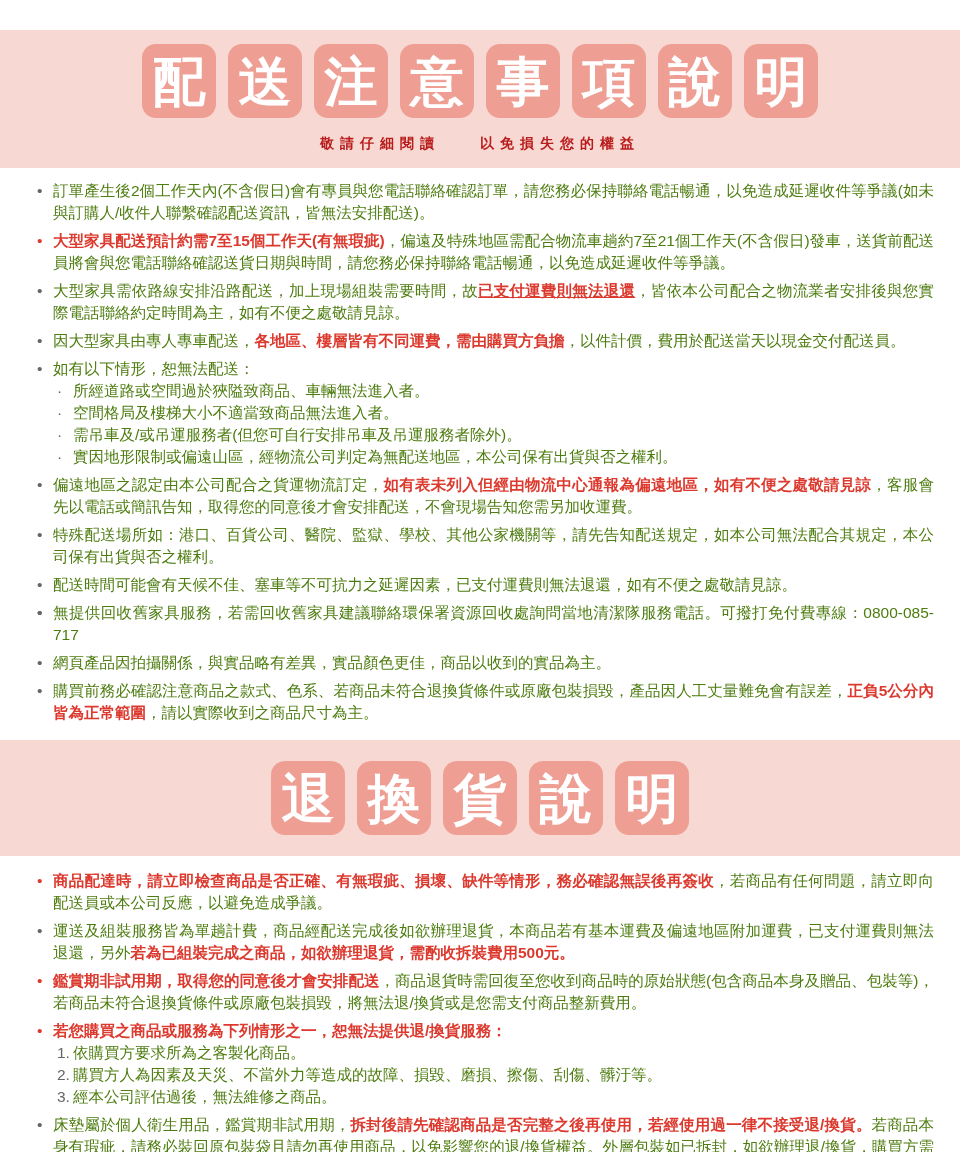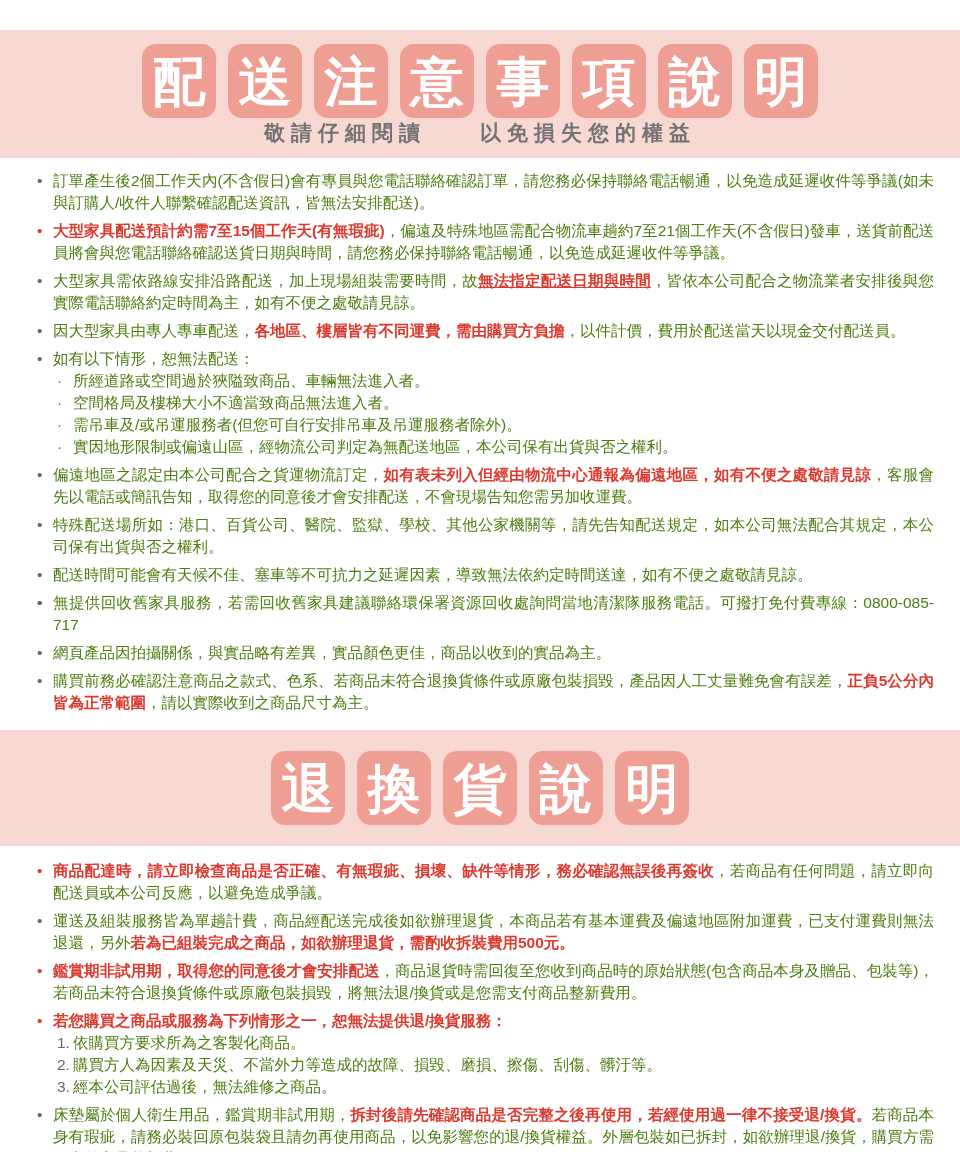--- a/index.html
+++ b/index.html
@@ -11,22 +11,22 @@
   .band { background:#f8d8d2; }
   .band1 { padding:14px 0 10px 0; }
   .band2 { padding:21px 0 21px 0; margin-top:2px; }
   .title-row { display:flex; justify-content:center; gap:12px; }
   .char-box {
     width:74px; height:74px; background:#ef9e94; border-radius:14px;
     color:#ffffff; font-size:53px; font-weight:bold;
     display:flex; align-items:center; justify-content:center; line-height:1;
   }
   .subtitle {
-    text-align:center; color:#737373; font-size:21px; font-weight:bold;
-    letter-spacing:6px; margin-top:0; line-height:30px;
+    text-align:center; color:#b91c1c; font-size:14px; font-weight:bold;
+    letter-spacing:6px; margin-top:10px; line-height:30px;
   }
   .body-list { padding:12px 26px 8px 36px; }
   .body-list2 { padding:14px 26px 8px 36px; }
   .bullet {
     position:relative; padding-left:17px; color:#666666;
     font-size:15.5px; line-height:22px; margin-bottom:6px;
     text-align:justify;
   }
   .bullet > .mk { position:absolute; left:1px; top:0; color:#666666; }
   .bullet > .mk.red-mk { color:#dc3a2f; }
@@ -53,26 +53,26 @@
         <div class="char-box">項</div>
         <div class="char-box">說</div>
         <div class="char-box">明</div>
       </div>
     <div class="subtitle">敬請仔細閱讀　　以免損失您的權益</div>
   </div>
 
   <div class="body-list" id="list1">
       <div class="bullet"><span class="mk">•</span><span class="seg body">訂單產生後2個工作天內(不含假日)會有專員與您電話聯絡確認訂單，請您務必保持聯絡電話暢通，以免造成延遲收件等爭議(如未與訂購人/收件人聯繫確認配送資訊，皆無法安排配送)。</span></div>
       <div class="bullet"><span class="mk red-mk">•</span><span class="seg red">大型家具配送預計約需7至15個工作天(有無瑕疵)</span><span class="seg body">，偏遠及特殊地區需配合物流車趟約7至21個工作天(不含假日)發車，送貨前配送員將會與您電話聯絡確認送貨日期與時間，請您務必保持聯絡電話暢通，以免造成延遲收件等爭議。</span></div>
-      <div class="bullet"><span class="mk">•</span><span class="seg body">大型家具需依路線安排沿路配送，加上現場組裝需要時間，故</span><span class="seg red-u">無法指定配送日期與時間</span><span class="seg body">，皆依本公司配合之物流業者安排後與您實際電話聯絡約定時間為主，如有不便之處敬請見諒。</span></div>
+      <div class="bullet"><span class="mk">•</span><span class="seg body">大型家具需依路線安排沿路配送，加上現場組裝需要時間，故</span><span class="seg red-u">已支付運費則無法退還</span><span class="seg body">，皆依本公司配合之物流業者安排後與您實際電話聯絡約定時間為主，如有不便之處敬請見諒。</span></div>
       <div class="bullet"><span class="mk">•</span><span class="seg body">因大型家具由專人專車配送，</span><span class="seg red">各地區、樓層皆有不同運費，需由購買方負擔</span><span class="seg body">，以件計價，費用於配送當天以現金交付配送員。</span></div>
       <div class="bullet"><span class="mk">•</span><span class="seg body">如有以下情形，恕無法配送：</span><div class="sub"><span class="mk">·</span><span class="seg body">所經道路或空間過於狹隘致商品、車輛無法進入者。</span></div><div class="sub"><span class="mk">·</span><span class="seg body">空間格局及樓梯大小不適當致商品無法進入者。</span></div><div class="sub"><span class="mk">·</span><span class="seg body">需吊車及/或吊運服務者(但您可自行安排吊車及吊運服務者除外)。</span></div><div class="sub"><span class="mk">·</span><span class="seg body">實因地形限制或偏遠山區，經物流公司判定為無配送地區，本公司保有出貨與否之權利。</span></div></div>
       <div class="bullet"><span class="mk">•</span><span class="seg body">偏遠地區之認定由本公司配合之貨運物流訂定，</span><span class="seg red">如有表未列入但經由物流中心通報為偏遠地區，如有不便之處敬請見諒</span><span class="seg body">，客服會先以電話或簡訊告知，取得您的同意後才會安排配送，不會現場告知您需另加收運費。</span></div>
       <div class="bullet"><span class="mk">•</span><span class="seg body">特殊配送場所如：港口、百貨公司、醫院、監獄、學校、其他公家機關等，請先告知配送規定，如本公司無法配合其規定，本公司保有出貨與否之權利。</span></div>
-      <div class="bullet"><span class="mk">•</span><span class="seg body">配送時間可能會有天候不佳、塞車等不可抗力之延遲因素，導致無法依約定時間送達，如有不便之處敬請見諒。</span></div>
+      <div class="bullet"><span class="mk">•</span><span class="seg body">配送時間可能會有天候不佳、塞車等不可抗力之延遲因素，已支付運費則無法退還，如有不便之處敬請見諒。</span></div>
       <div class="bullet"><span class="mk">•</span></div>
       <div class="bullet"><span class="mk">•</span><span class="seg body">無提供回收舊家具服務，若需回收舊家具建議聯絡環保署資源回收處詢問當地清潔隊服務電話。可撥打免付費專線：0800-085-717</span></div>
       <div class="bullet"><span class="mk">•</span><span class="seg body">網頁產品因拍攝關係，與實品略有差異，實品顏色更佳，商品以收到的實品為主。</span></div>
       <div class="bullet"><span class="mk">•</span><span class="seg body">購買前務必確認注意商品之款式、色系、若商品未符合退換貨條件或原廠包裝損毀，產品因人工丈量難免會有誤差，</span><span class="seg red">正負5公分內皆為正常範圍</span><span class="seg body">，請以實際收到之商品尺寸為主。</span></div>
     </div>
 
   <div class="band band2">
     <div class="title-row" id="title2">
         <div class="char-box">退</div>
         <div class="char-box">換</div>

